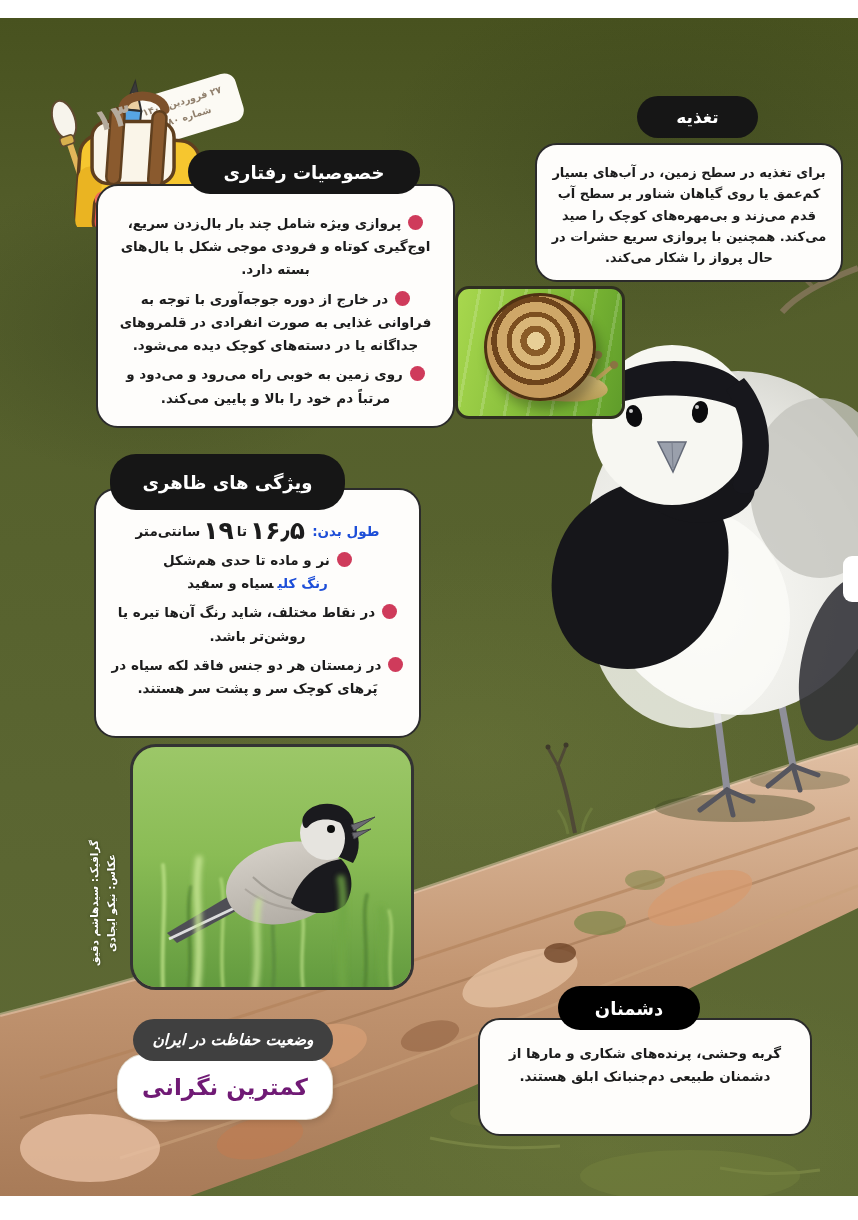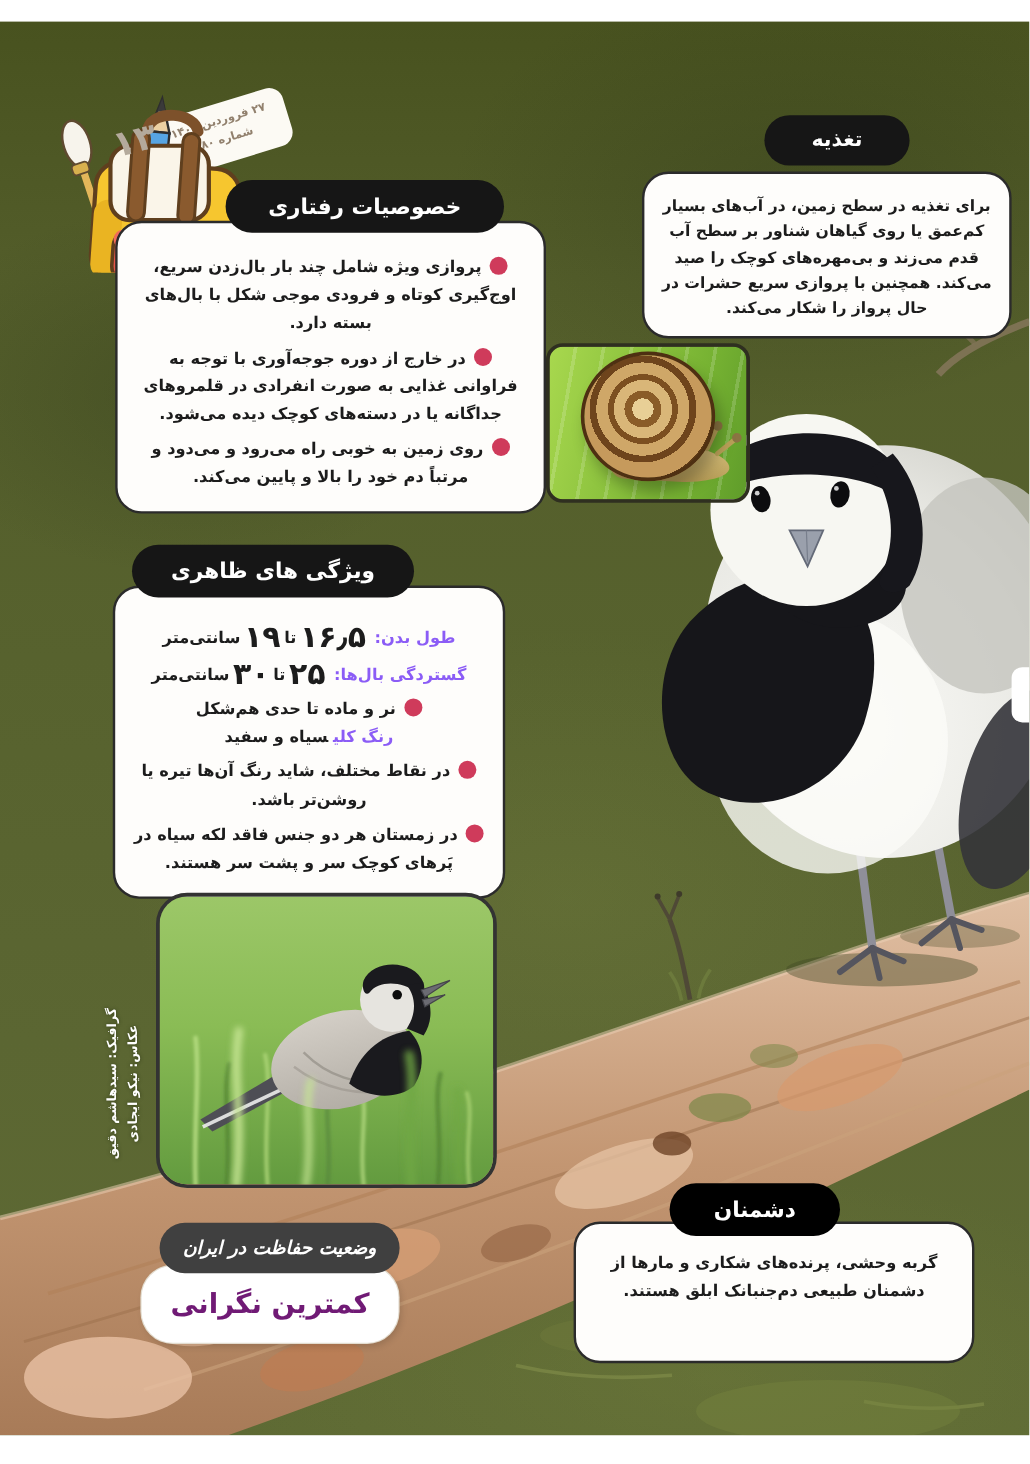--- a/index.html
+++ b/index.html
@@ -17,21 +17,21 @@
   .bubble{position:absolute;background:#fefdfb;border:2.5px solid #2b2b2b;border-radius:22px;
           direction:rtl;text-align:center;color:#1c1c1c;font-weight:bold;z-index:5;
           padding:20px 14px 10px;box-sizing:border-box;}
   .pill{position:absolute;background:#161616;color:#fff;display:flex;align-items:center;
         justify-content:center;font-weight:bold;border-radius:26px;z-index:6;direction:rtl;}
   .pill.green{background:#404040;font-style:italic;}
   .pill.red{background:#000000;}
   .bl{margin:2px 0 6px;font-size:13.5px;line-height:1.72;}
   .dot{display:inline-block;width:15px;height:15px;border-radius:50%;background:#cf3b5b;
        margin-left:7px;vertical-align:-2px;}
-  .red-t{color:#8b5cf6;margin-left:4px;}
+  .red-t{color:#1d4ed8;margin-left:4px;}
   .big{font-size:25px;line-height:1;vertical-align:-3px;margin:0 3px;}
   .measure{margin:2px 0 6px;font-size:13.5px;line-height:1.55;}
   
   .snail{position:absolute;left:455px;top:286px;width:170px;height:133px;border:3px solid #2f2f20;
          border-radius:14px;overflow:hidden;z-index:5;box-sizing:border-box;
          background:linear-gradient(105deg,#a8d84e 0%,#8cc23e 40%,#76b232 70%,#5f9c2a 100%);}
   .snail .veins{position:absolute;inset:0;
          background:repeating-linear-gradient(100deg,transparent 0 20px,rgba(255,255,255,.16) 20px 23px);}
   .snail-body{position:absolute;left:50px;top:80px;width:100px;height:32px;
          background:linear-gradient(180deg,#d8c17c,#b49a55);border-radius:16px 70% 50% 16px;
@@ -220,29 +220,26 @@
       <span class="tent t1">
           <i></i>
         </span>
       <span class="tent t2">
           <i></i>
         </span>
     </div>
     <div class="snail-shell"></div>
   </div>
 
-  <div class="pill" style="left:110px;top:454px;width:235px;height:44px;font-size:18px;">
+  <div class="pill" style="left:110px;top:454px;width:235px;height:56px;font-size:18px;">
     <span>ویژگی های ظاهری</span>
   </div>
   <div class="bubble" style="left:94px;top:488px;width:327px;min-height:250px;padding-top:26px;">
     <p class="measure">
       <span class="red-t">طول بدن:</span><span class="big">۱۶٫۵</span><span>تا</span><span class="big">۱۹</span><span>سانتی‌متر</span>
-    </p>
-    <p class="measure">
-      <span class="red-t">گستردگی بال‌ها:</span><span class="big">۲۵</span><span>تا</span><span class="big">۳۰</span><span>سانتی‌متر</span>
     </p>
     <p class="bl">
       <span class="dot"></span><span>نر و ماده تا حدی هم‌شکل</span><br>
       <span class="red-t">رنگ کلی</span><span>سیاه و سفید</span>
     </p>
     <p class="bl">
       <span class="dot"></span><span>در نقاط مختلف، شاید رنگ آن‌ها تیره یا روشن‌تر باشد.</span>
     </p>
     <p class="bl">
       <span class="dot"></span><span>در زمستان هر دو جنس فاقد لکه سیاه در پَرهای کوچک سر و پشت سر هستند.</span>

